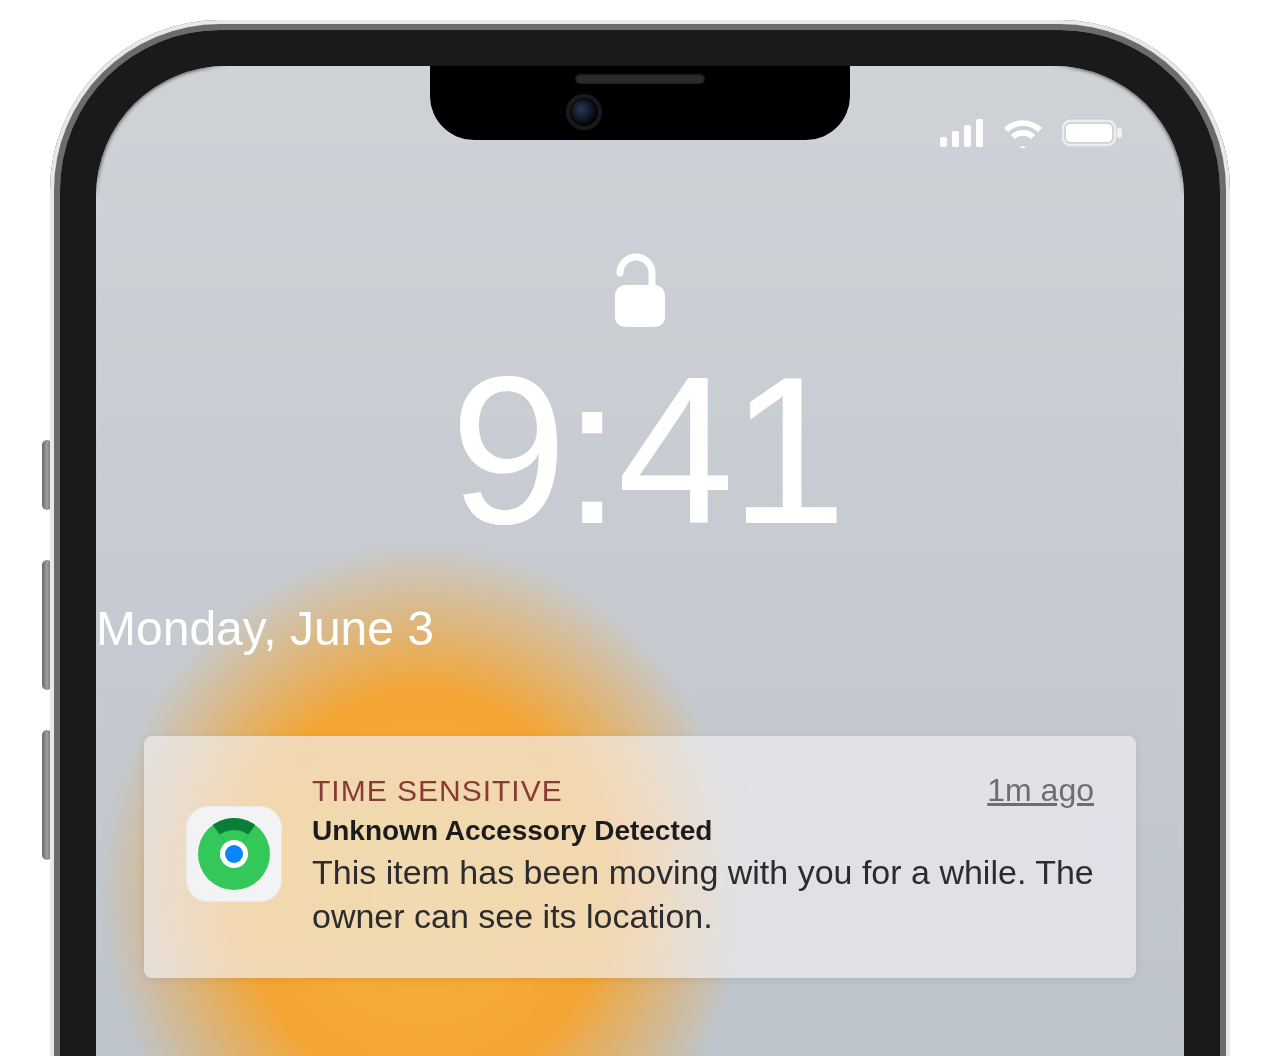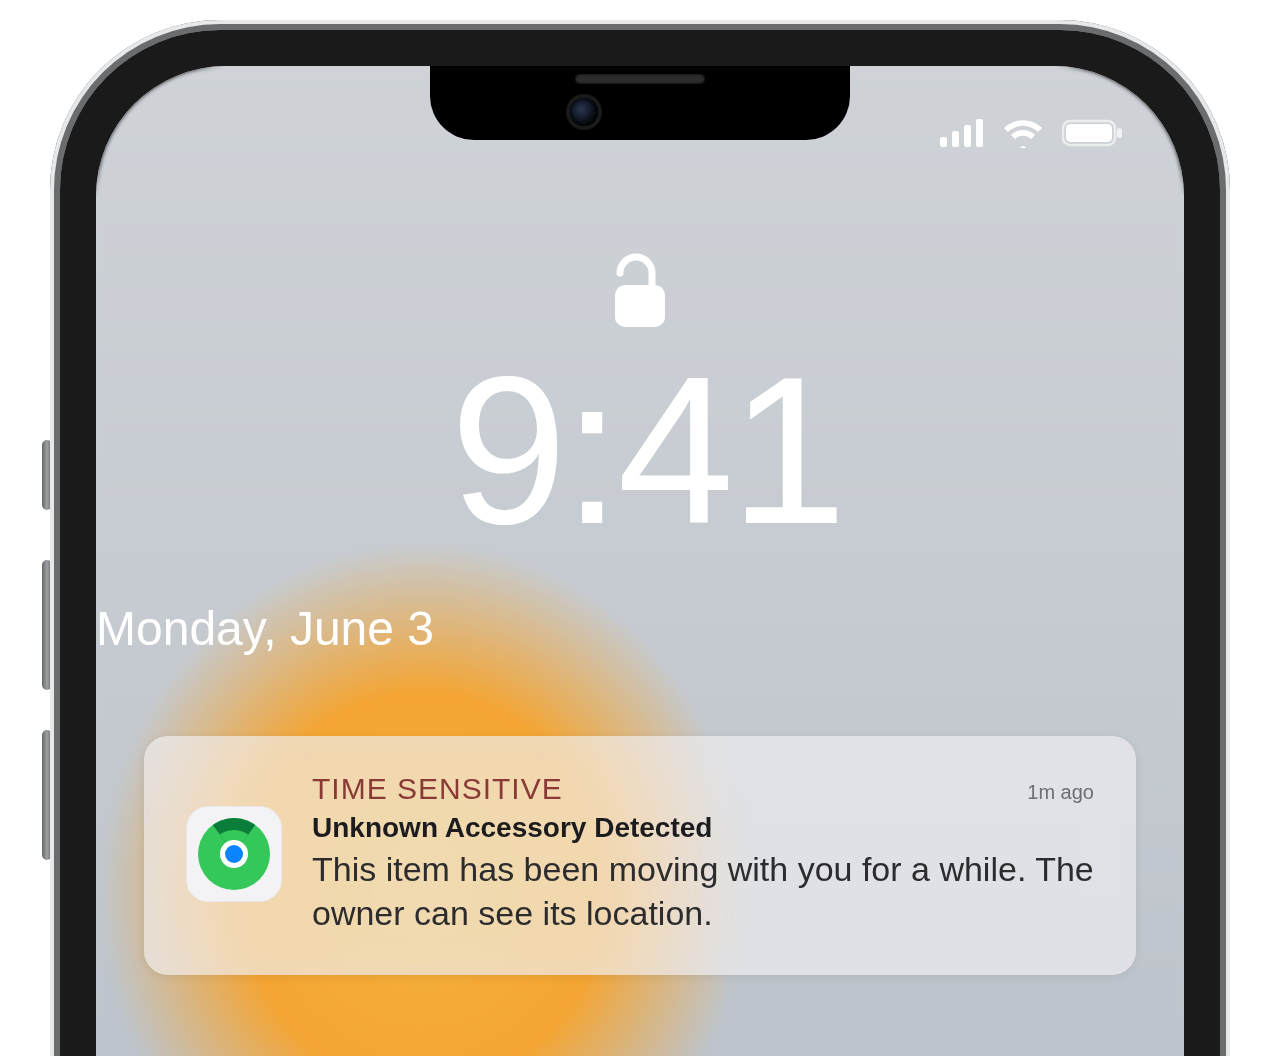--- a/index.html
+++ b/index.html
@@ -52,35 +52,35 @@
   
   .lock{position:absolute;top:185px;left:50%;transform:translateX(-50%);}
   .lock svg{display:block;}
   
   .time{position:absolute;top:280px;left:0;right:0;text-align:center;color:#fff;font-weight:300;font-size:210px;letter-spacing:-4px;line-height:1;padding-left:13px;}
   .date{position:absolute;top:535px;left:0;right:0;color:#fff;font-weight:500;font-size:48px;}
   
   .notif{
     position:absolute;left:48px;right:48px;top:670px;
     background:rgba(235,235,240,0.72);
-    border-radius:24px;
+    border-radius:8px;
     padding:36px 42px 40px 42px;
     display:flex;gap:30px;
     box-shadow:0 2px 8px rgba(0,0,0,0.08);
     backdrop-filter:blur(20px) saturate(140%);
   }
   .notif-icon{
     flex:0 0 96px;width:96px;height:96px;border-radius:22px;background:#f3f3f5;
     display:flex;align-items:center;justify-content:center;margin-top:34px;
     box-shadow:inset 0 0 0 1px rgba(0,0,0,0.04);
   }
   .notif-body{flex:1;min-width:0;}
   .notif-head{display:flex;justify-content:space-between;align-items:baseline;}
   .tag{color:#8a3a36;font-size:30px;font-weight:500;letter-spacing:1px;}
-  .ago{color:#6d6d72;font-size:20px;}
+  .ago{color:#6d6d72;font-size:32px;text-decoration:underline;}
   .title{color:#1c1c1e;font-size:28px;font-weight:700;margin-top:6px;}
   .msg{color:#2c2c2e;font-size:34px;line-height:1.28;margin-top:4px;}
 </style>
 </head>
 <body>
 
 <div class="stage">
 
   <div class="side-btn btn-mute"></div>
   <div class="side-btn btn-vol1"></div>

